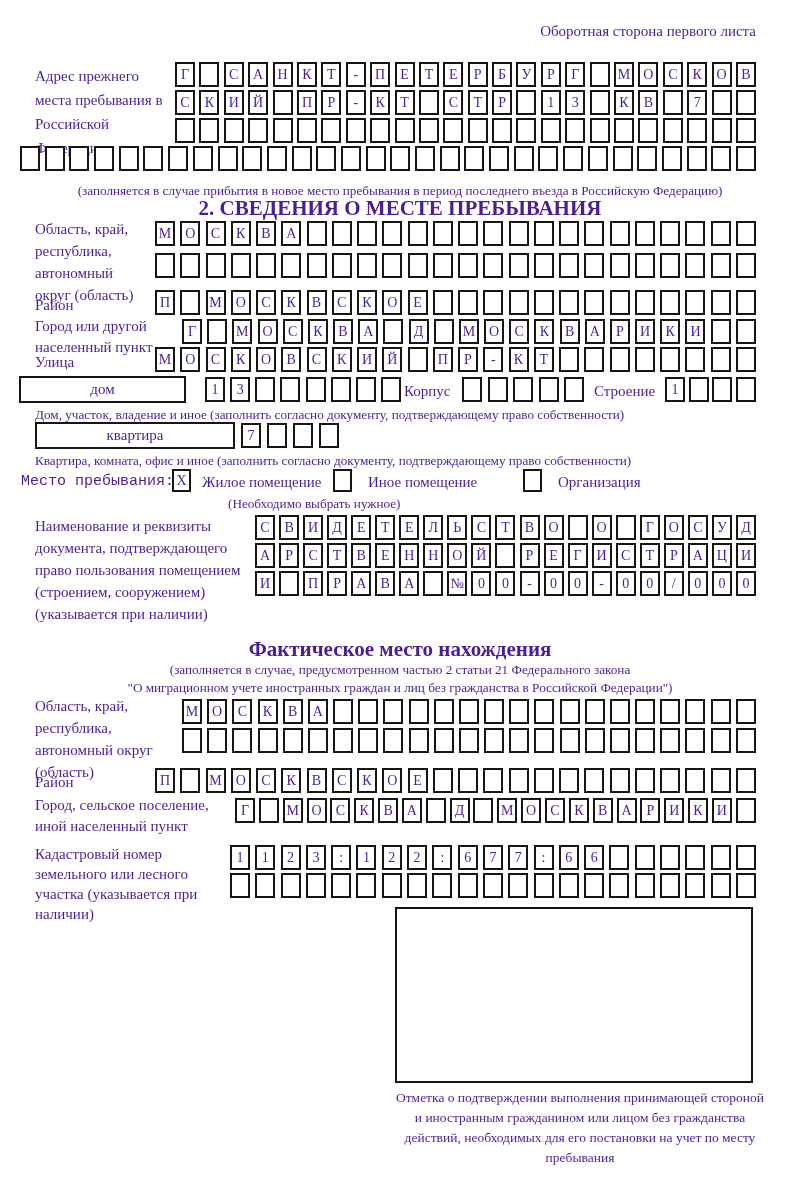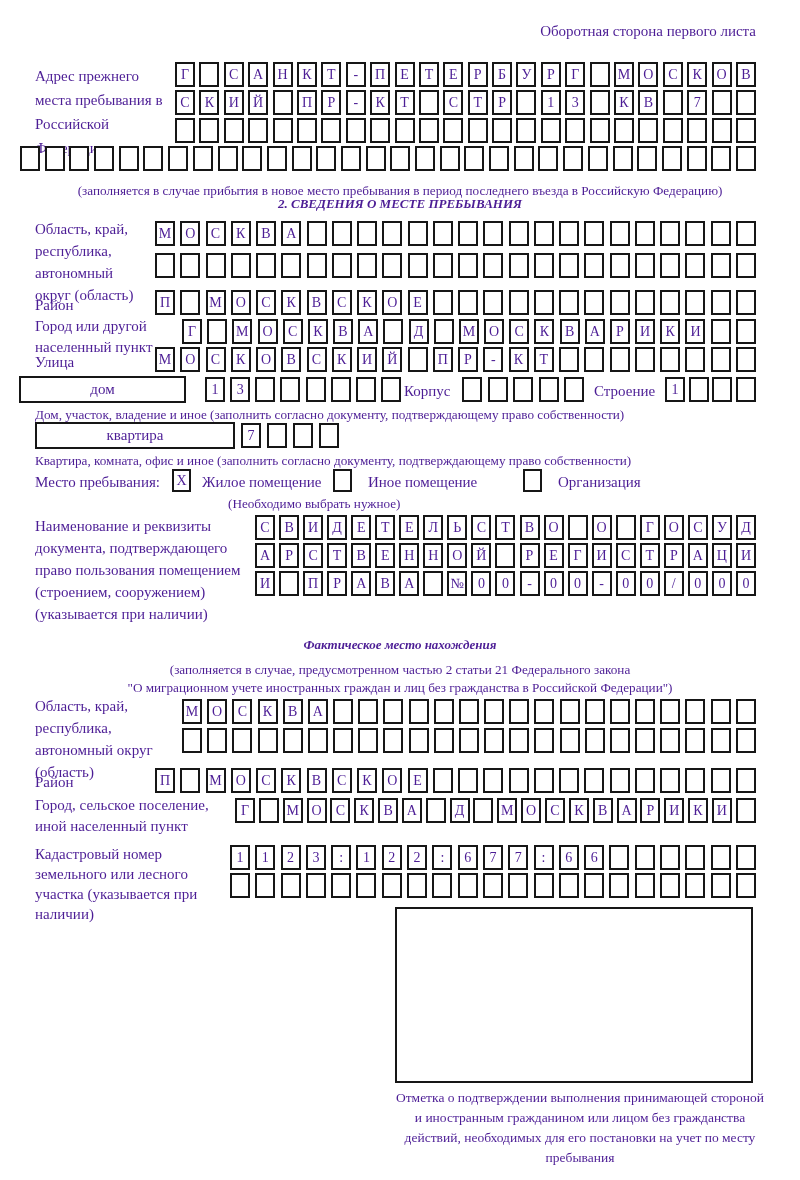--- a/index.html
+++ b/index.html
@@ -3,21 +3,21 @@
 <meta charset="utf-8">
 <style>
   html,body{margin:0;padding:0;background:#fff;}
   .page{
     position:relative;width:800px;height:1180px;background:#fff;color:#4c1d95;
     font-family:"Liberation Serif","DejaVu Serif",serif;overflow:hidden;
   }
   .pos{position:absolute;}
   .label{font-size:15px;line-height:22px;}
   .small{font-size:13.2px;line-height:18px;}
-  .title{font-size:13px;font-weight:bold;font-style:italic;}
+  .title{font-size:21px;font-weight:bold;}
   .center{left:0;width:800px;text-align:center;}
   .cellrow{display:flex;justify-content:space-between;}
   .cell{
     flex:none;width:20px;height:25px;box-sizing:border-box;border:2px solid #161616;
     display:flex;align-items:center;justify-content:center;
     font-size:14px;background:#fff;
   }
   .bigbox{
     box-sizing:border-box;border:2px solid #161616;background:#fff;
     display:flex;align-items:center;justify-content:center;font-size:15px;
@@ -317,21 +317,21 @@
 
   <div class="pos small" style="left:35px;top:406px;width:700px;">Дом, участок, владение и иное (заполнить согласно документу, подтверждающему право собственности)</div>
   <div class="pos cellrow" style="left:241px;top:423px;width:98px;">
       <span class="cell">7</span>
       <span class="cell"></span>
       <span class="cell"></span>
       <span class="cell"></span>
     </div>
   <div class="pos small" style="left:35px;top:452px;width:700px;">Квартира, комната, офис и иное (заполнить согласно документу, подтверждающему право собственности)</div>
 
-  <div class="pos label" style="left:35px;top:471px;">Место пребывания:</div>
+  <div class="pos label" style="left:21px;top:471px;font-family:Liberation Mono, monospace;">Место пребывания:</div>
   <div class="checkbox" style="left:172px;top:469px;">X</div>
   <div class="pos label" style="left:202px;top:471px;">Жилое помещение</div>
   <div class="checkbox" style="left:333px;top:469px;"></div>
   <div class="pos label" style="left:368px;top:471px;">Иное помещение</div>
   <div class="checkbox" style="left:523px;top:469px;"></div>
   <div class="pos label" style="left:558px;top:471px;">Организация</div>
   <div class="pos small" style="left:228px;top:495px;">(Необходимо выбрать нужное)</div>
 
   <div class="pos label" style="left:35px;top:515px;width:210px;">Наименование и реквизиты документа, подтверждающего право пользования помещением (строением, сооружением) (указывается при наличии)</div>
   <div class="pos cellrow" style="left:255px;top:515px;width:501px;">

